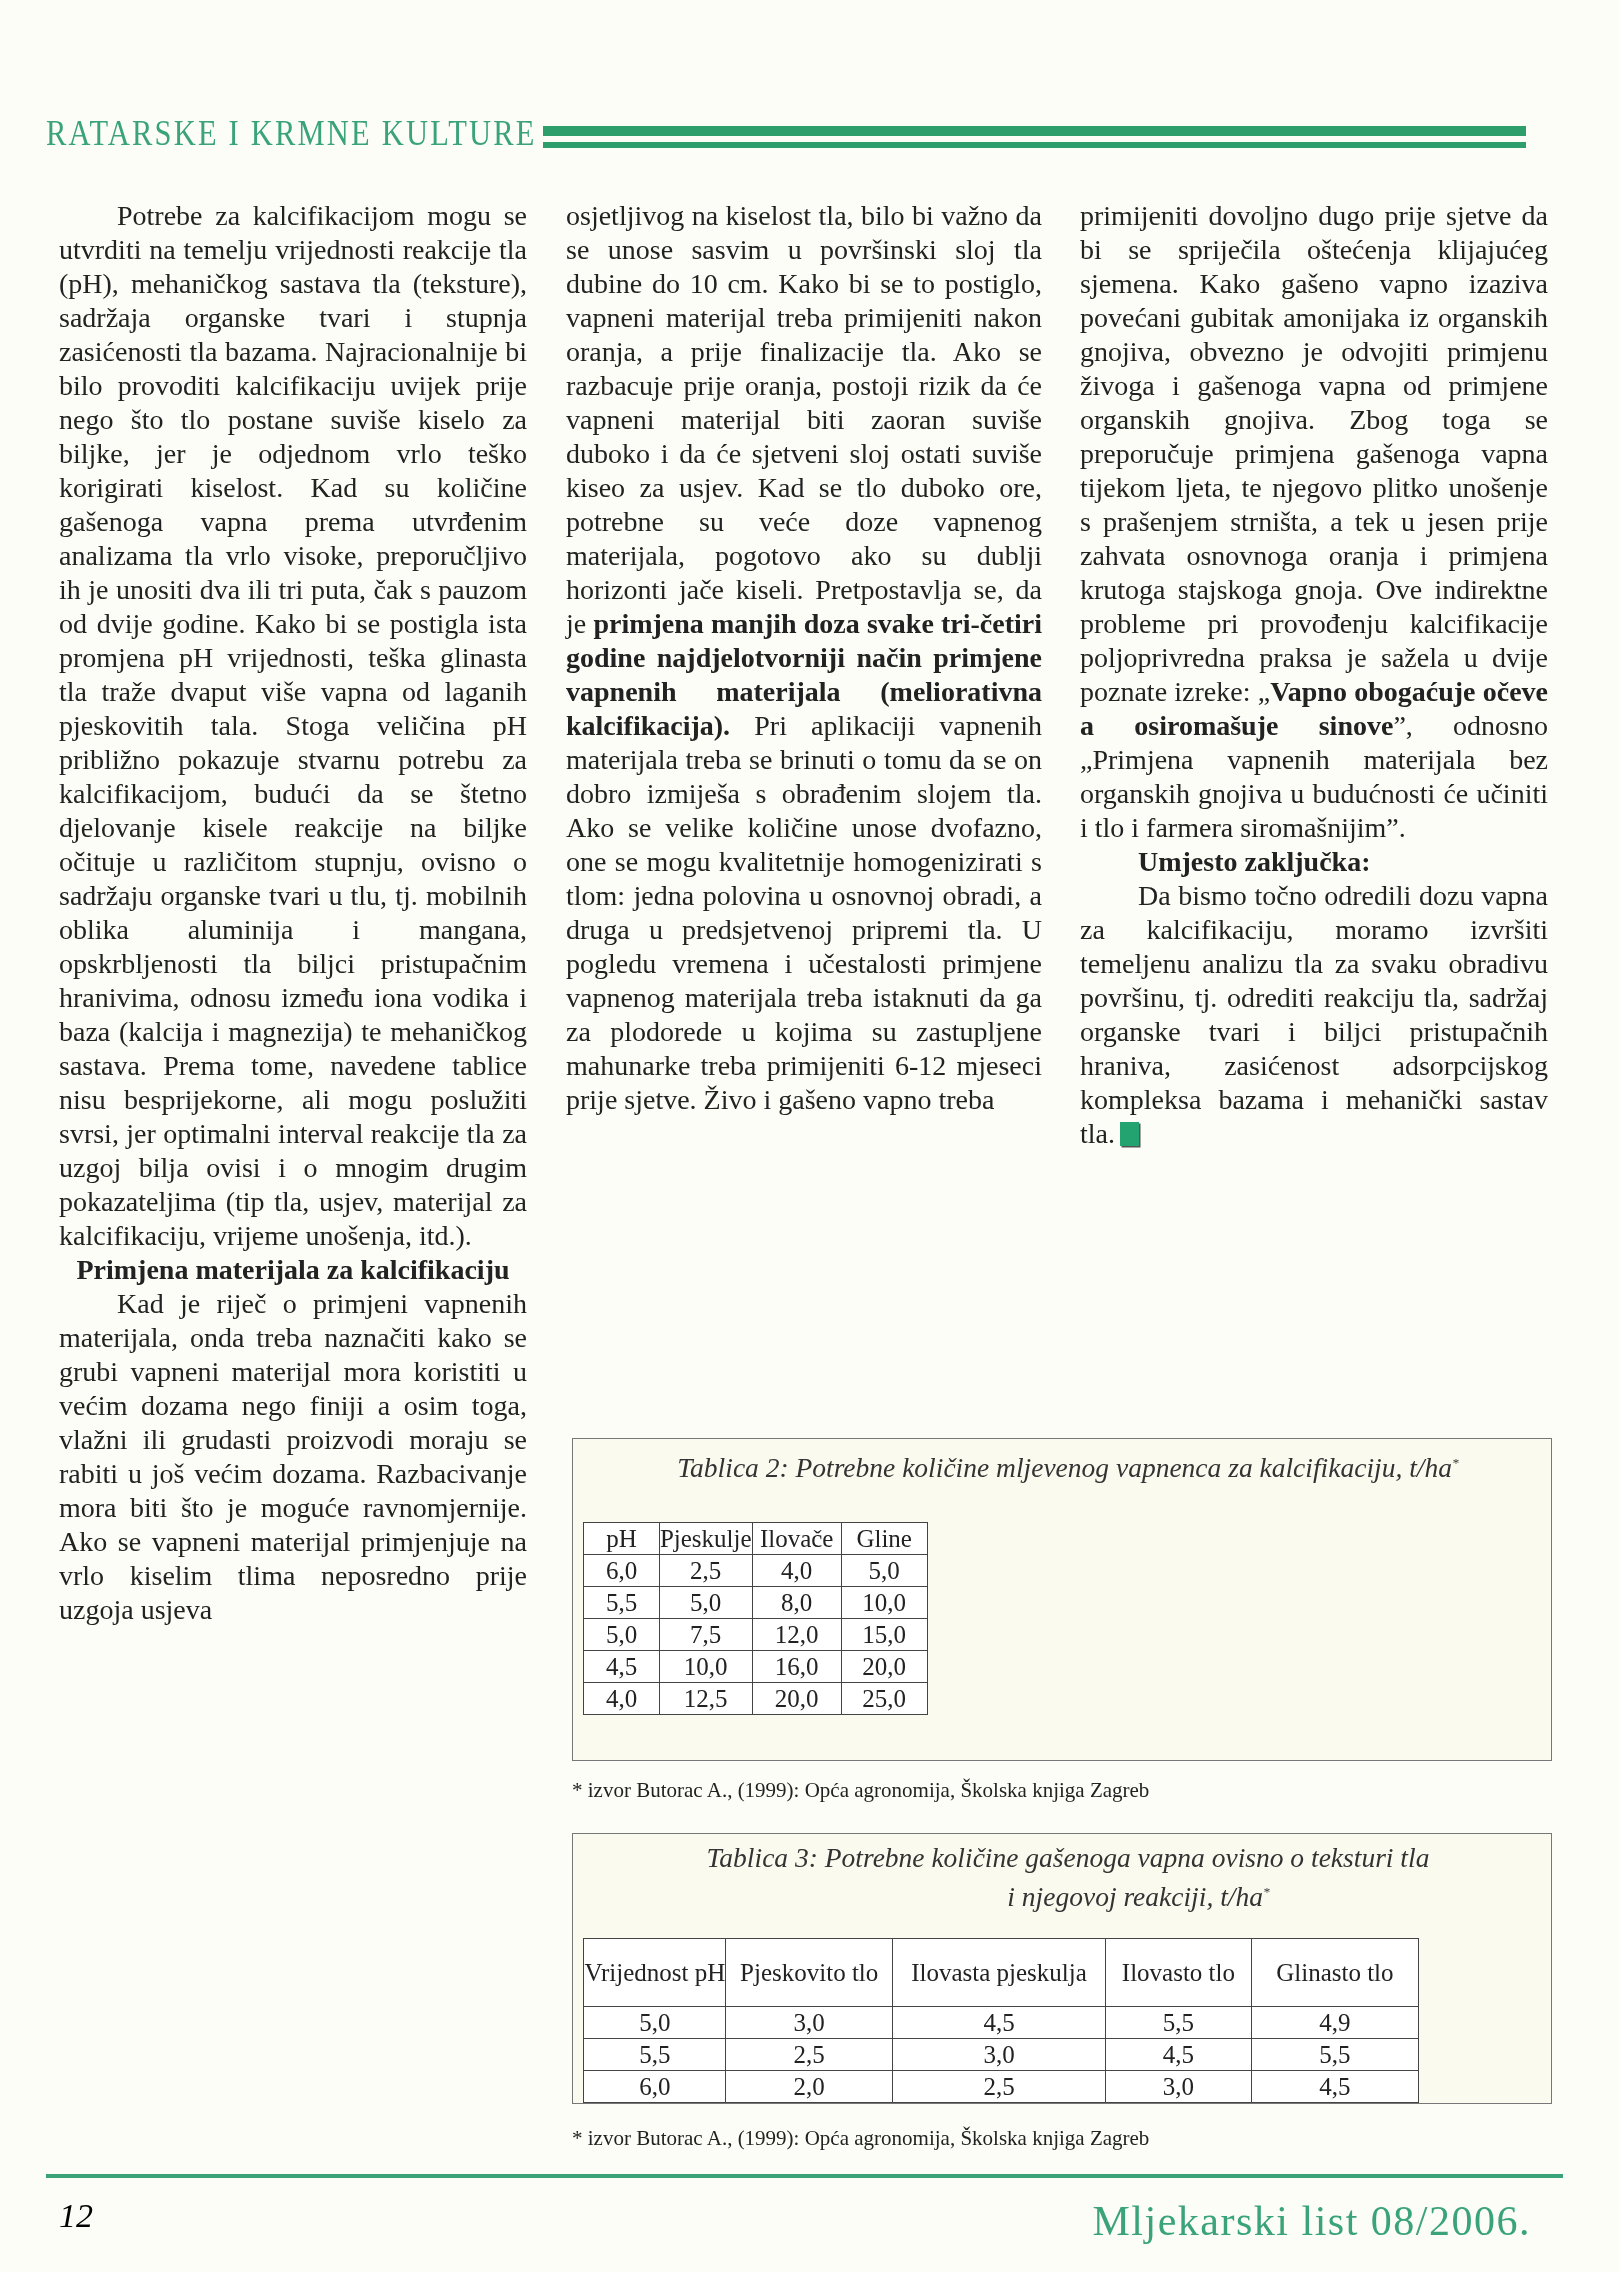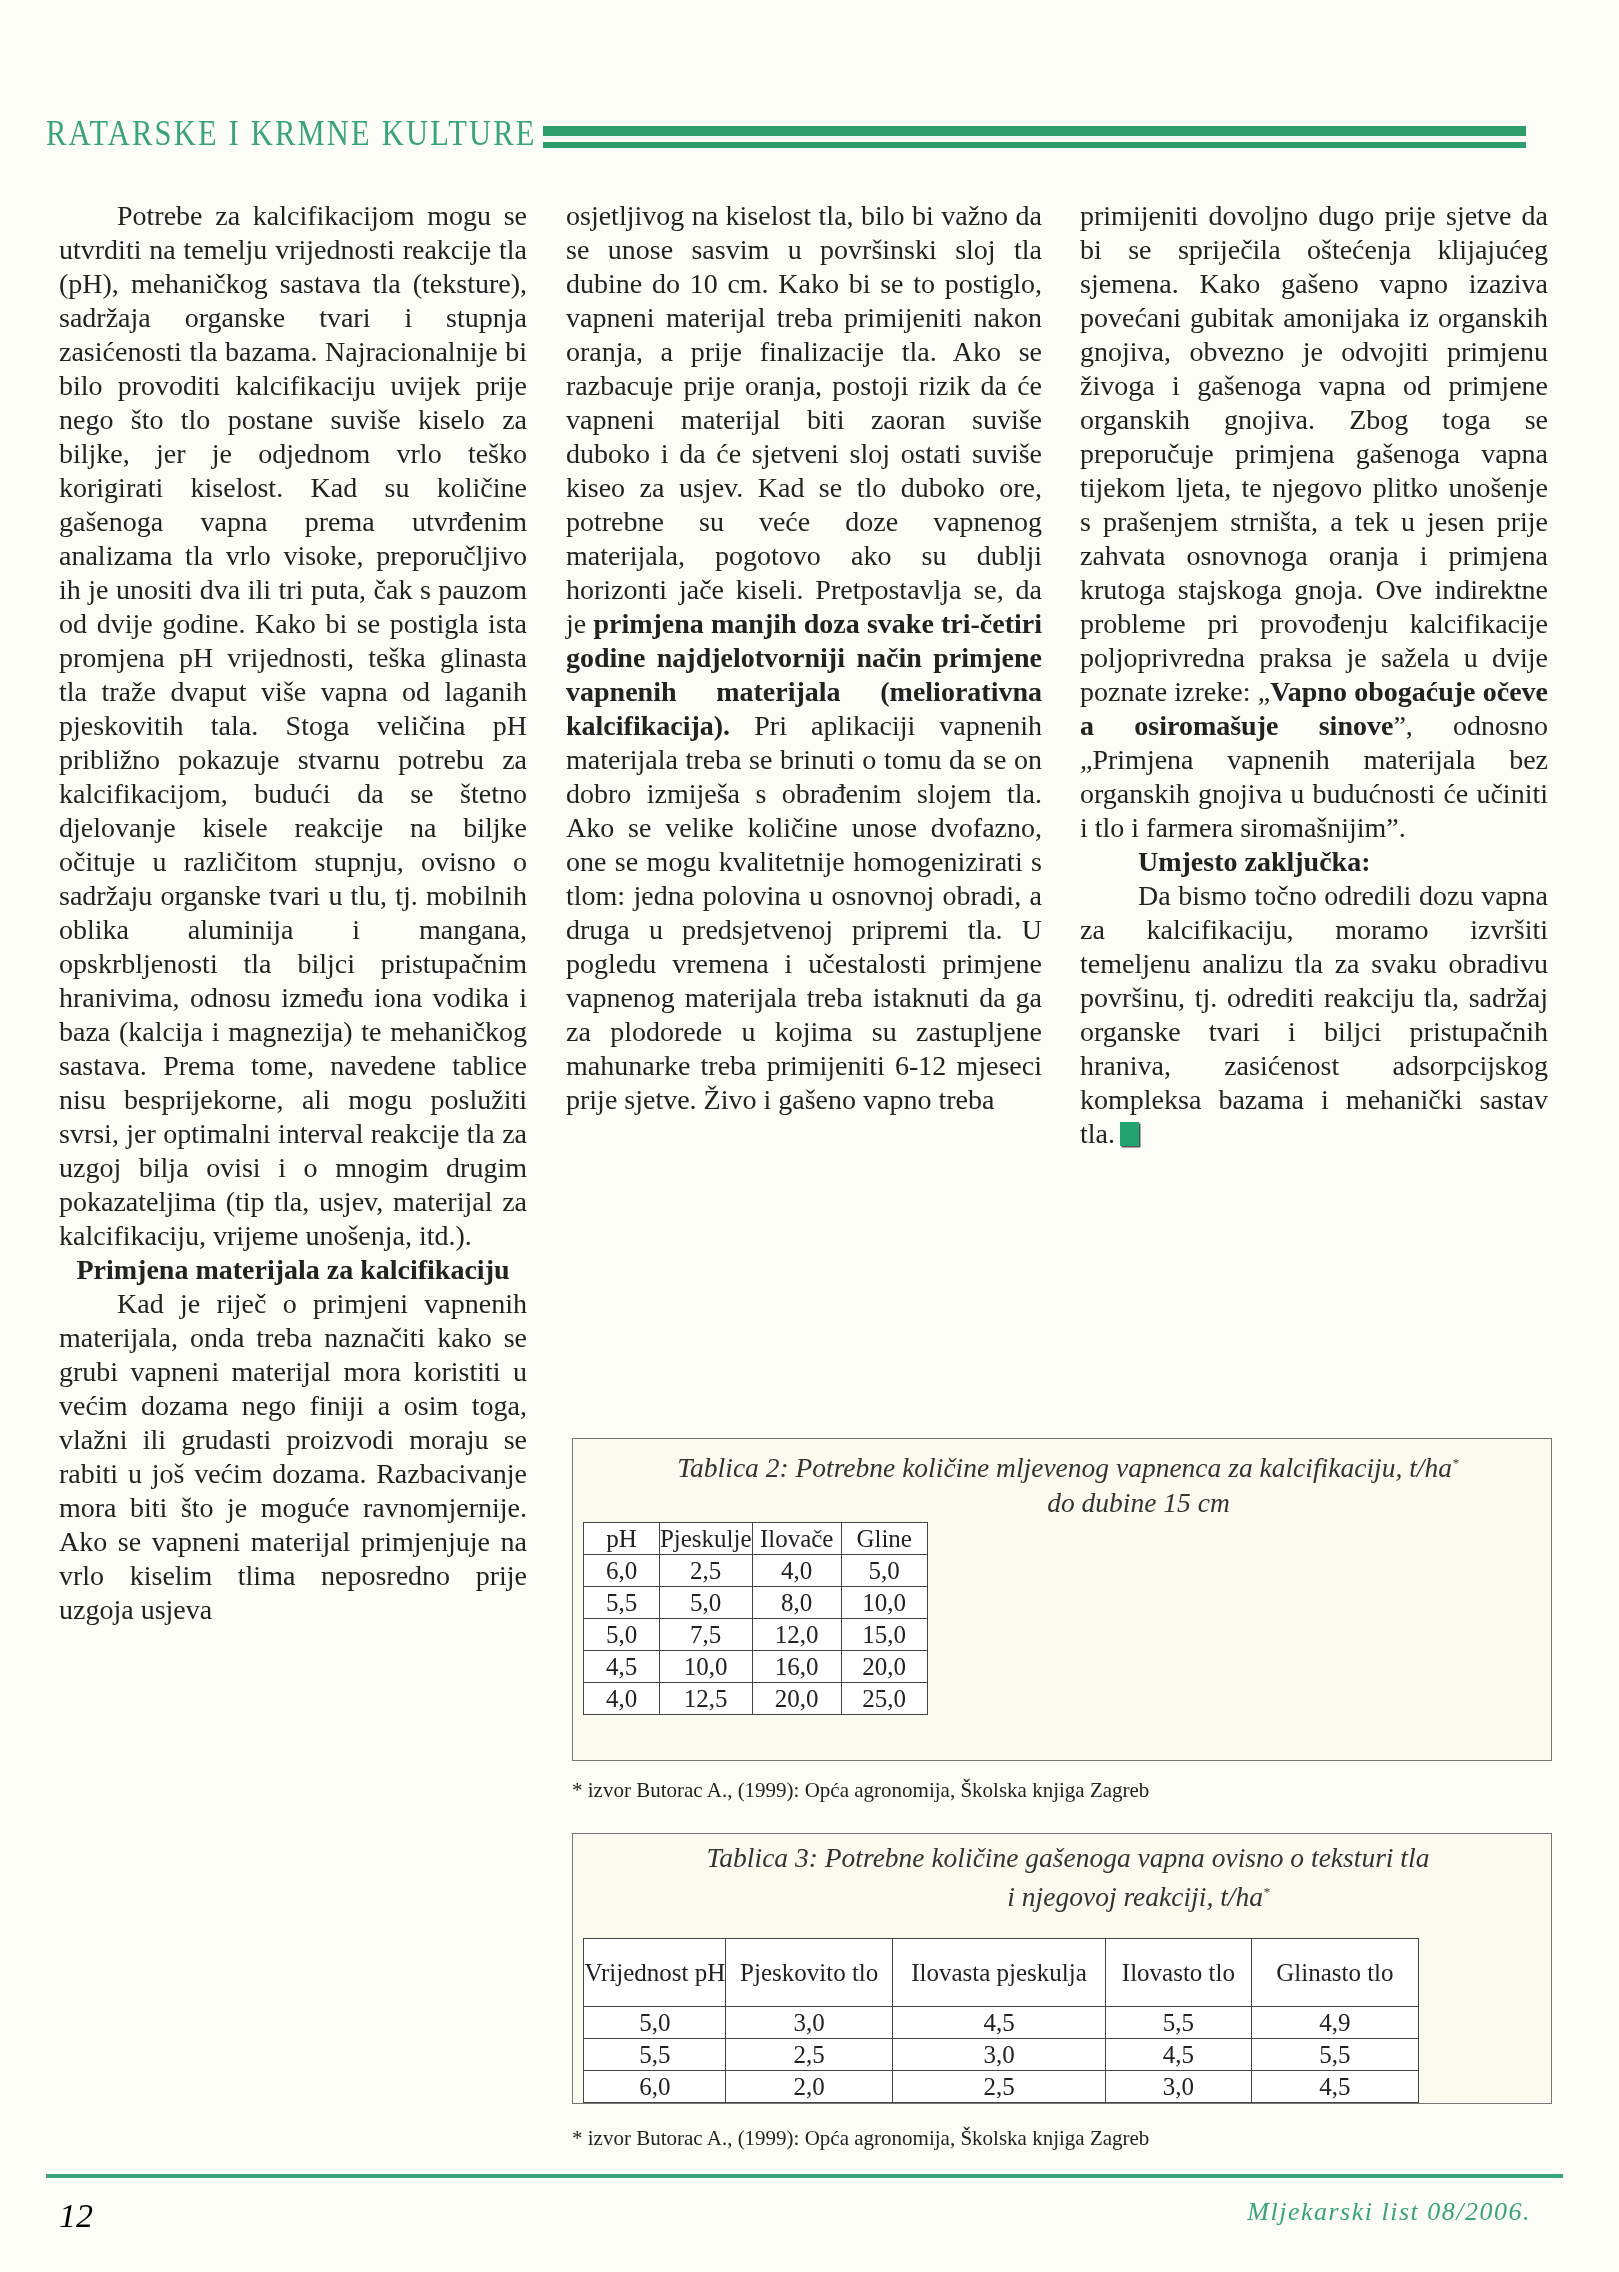--- a/index.html
+++ b/index.html
@@ -73,22 +73,22 @@
   }
   .source2 { top: 1778px; }
   .source3 { top: 2126px; }
 
   .footer-line { position: absolute; left: 46px; width: 1517px; top: 2174px; height: 3.7px; background: #3aa378; }
   .page-number {
     position: absolute; left: 59px; top: 2197px; font-size: 34px;
     font-style: italic; color: #000000; font-family: "Liberation Serif", serif;
   }
   .journal {
-    position: absolute; right: 88px; top: 2197px; font-size: 26px;
-    font-style: italic; color: #3aa378; font-family: "Liberation Serif", serif;
+    position: absolute; right: 88px; top: 2197px; font-size: 42px;
+    color: #3aa378; font-family: "Liberation Serif", serif;
     letter-spacing: 1.5px;
   }
 </style>
 </head>
 <body>
 
 <div class="header">
   <span class="header-title">RATARSKE I KRMNE KULTURE</span>
   <div class="header-bars">
     <div class="bar1"></div>
@@ -108,21 +108,20 @@
 
 <div class="col col3">
   <p><span>primijeniti dovoljno dugo prije sjetve da bi se spriječila oštećenja klijajućeg sjemena. Kako gašeno vapno izaziva povećani gubitak amonijaka iz organskih gnojiva, obvezno je odvojiti primjenu živoga i gašenoga vapna od primjene organskih gnojiva. Zbog toga se preporučuje primjena gašenoga vapna tijekom ljeta, te njegovo plitko unošenje s prašenjem strništa, a tek u jesen prije zahvata osnovnoga oranja i primjena krutoga stajskoga gnoja. Ove indirektne probleme pri provođenju kalcifikacije poljoprivredna praksa je sažela u dvije poznate izreke: „</span><span class="bold">Vapno obogaćuje očeve a osiromašuje sinove</span><span>”, odnosno „Primjena vapnenih materijala bez organskih gnojiva u budućnosti će učiniti i tlo i farmera siromašnijim”.</span></p>
   <p class="heading-left">Umjesto zaključka:</p>
   <p class="indent"><span>Da bismo točno odredili dozu vapna za kalcifikaciju, moramo izvršiti temeljenu analizu tla za svaku obradivu površinu, tj. odrediti reakciju tla, sadržaj organske tvari i biljci pristupačnih hraniva, zasićenost adsorpcijskog kompleksa bazama i mehanički sastav tla.</span><span class="end-mark"></span></p>
 </div>
 
 <div class="tbox tbox2">
   <div class="caption">
     <div><span>Tablica 2: Potrebne količine mljevenog vapnenca za kalcifikaciju, t/ha</span><sup>*</sup></div>
-    <div class="line2">do dubine 15 cm</div>
   </div>
   <table class="data">
     <thead>
         <tr id="t2-head">
           <th style="width: 22%;">pH</th>
           <th style="width: 27%;">Pjeskulje</th>
           <th style="width: 26%;">Ilovače</th>
           <th style="width: 25%;">Gline</th>
         </tr>
       </thead>

